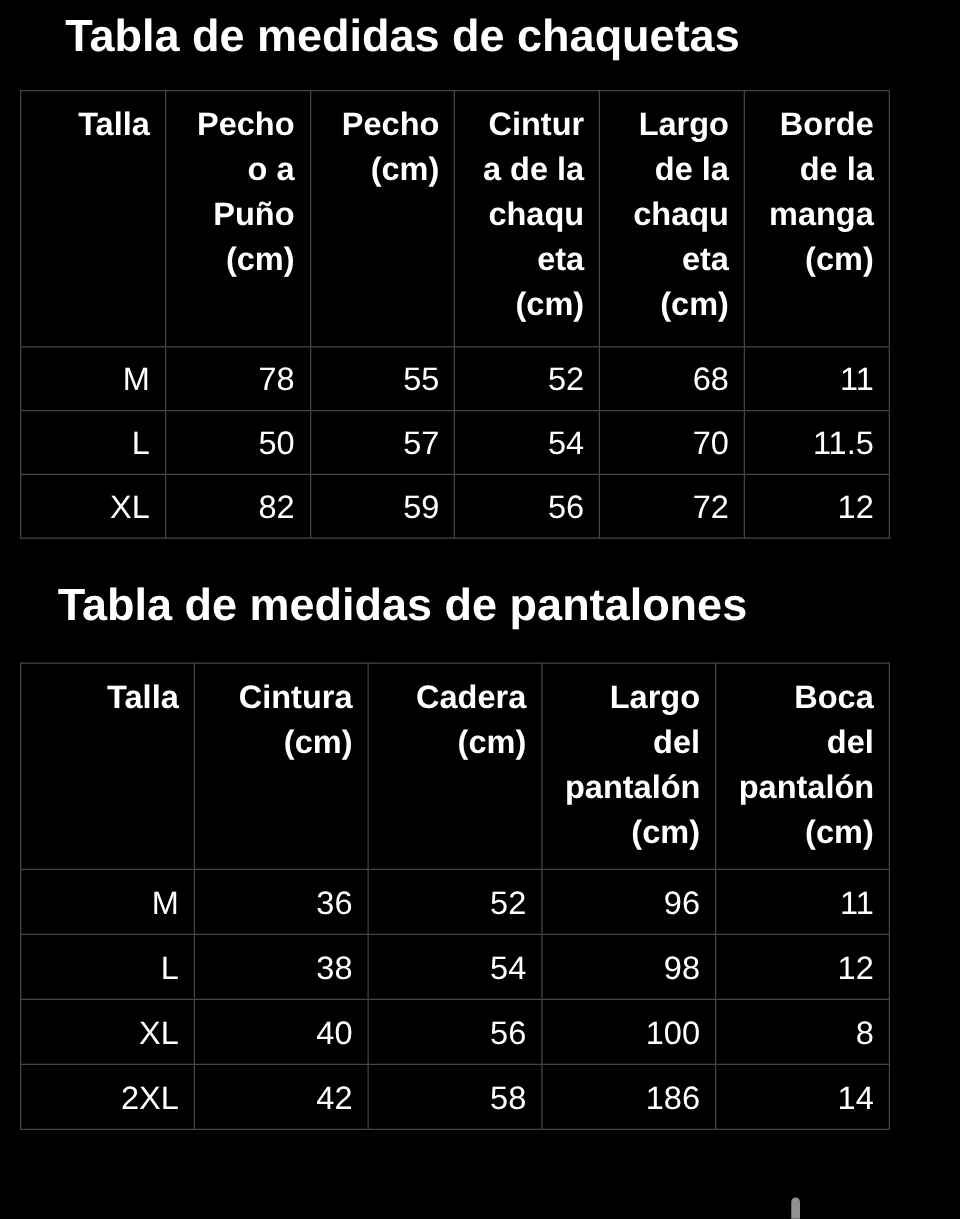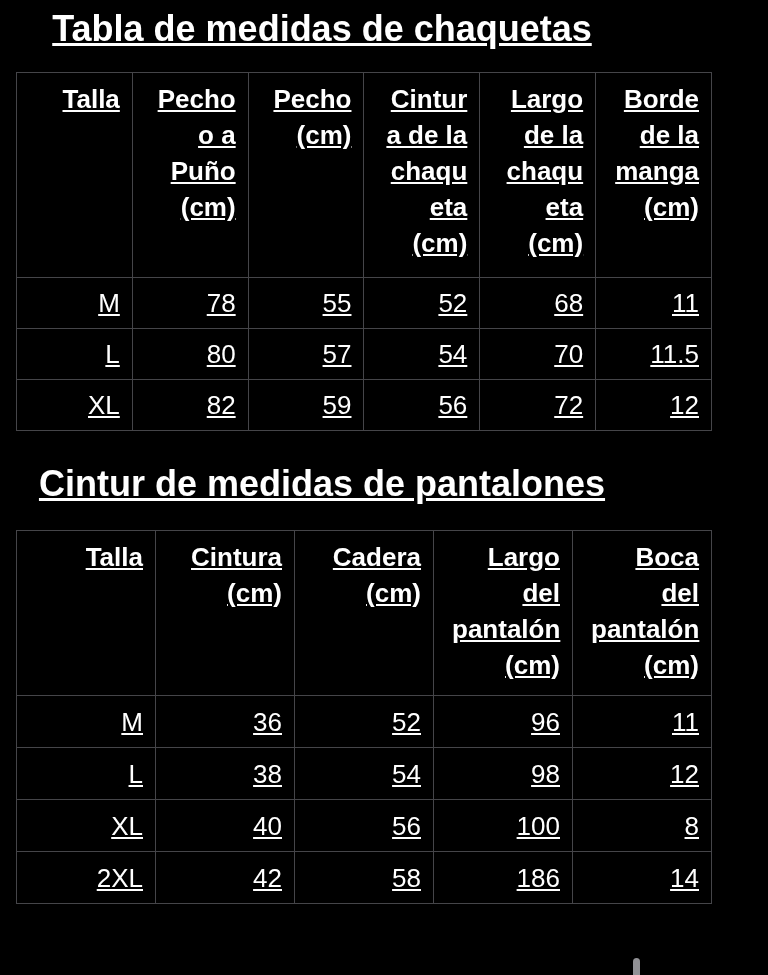--- a/index.html
+++ b/index.html
@@ -14,21 +14,20 @@
     color: var(--fg, #ffffff);
     font-family: "Liberation Sans", sans-serif;
     position: relative;
   }
   .page {
     box-sizing: border-box;
     width: 644px;
     height: 975px;
     padding: 8px 16px 0 16px;
     position: relative;
-    text-decoration: underline;
   }
   .table-title {
     font-size: 36px;
     line-height: 41px;
     font-weight: 700;
     text-align: center;
     margin: 0;
   }
   .title-1 { margin-bottom: 23px; }
   .title-2 { margin-top: 32px; margin-bottom: 26px; }
@@ -112,40 +111,40 @@
           <tr>
             <td>M</td>
             <td>78</td>
             <td>55</td>
             <td>52</td>
             <td>68</td>
             <td>11</td>
           </tr>
           <tr>
             <td>L</td>
-            <td>80</td>
+            <td>50</td>
             <td>57</td>
             <td>54</td>
             <td>70</td>
             <td>11.5</td>
           </tr>
           <tr>
             <td>XL</td>
             <td>82</td>
             <td>59</td>
             <td>56</td>
             <td>72</td>
             <td>12</td>
           </tr>
         </tbody>
       </table>
   </section>
 
   <section>
-    <h1 class="table-title title-2">Cintur de medidas de pantalones</h1>
+    <h1 class="table-title title-2">Tabla de medidas de pantalones</h1>
     <table class="size-table t2">
         <thead>
           <tr>
             <th>Talla</th>
             <th>Cintura
 (cm)</th>
             <th>Cadera
 (cm)</th>
             <th>Largo
 del

